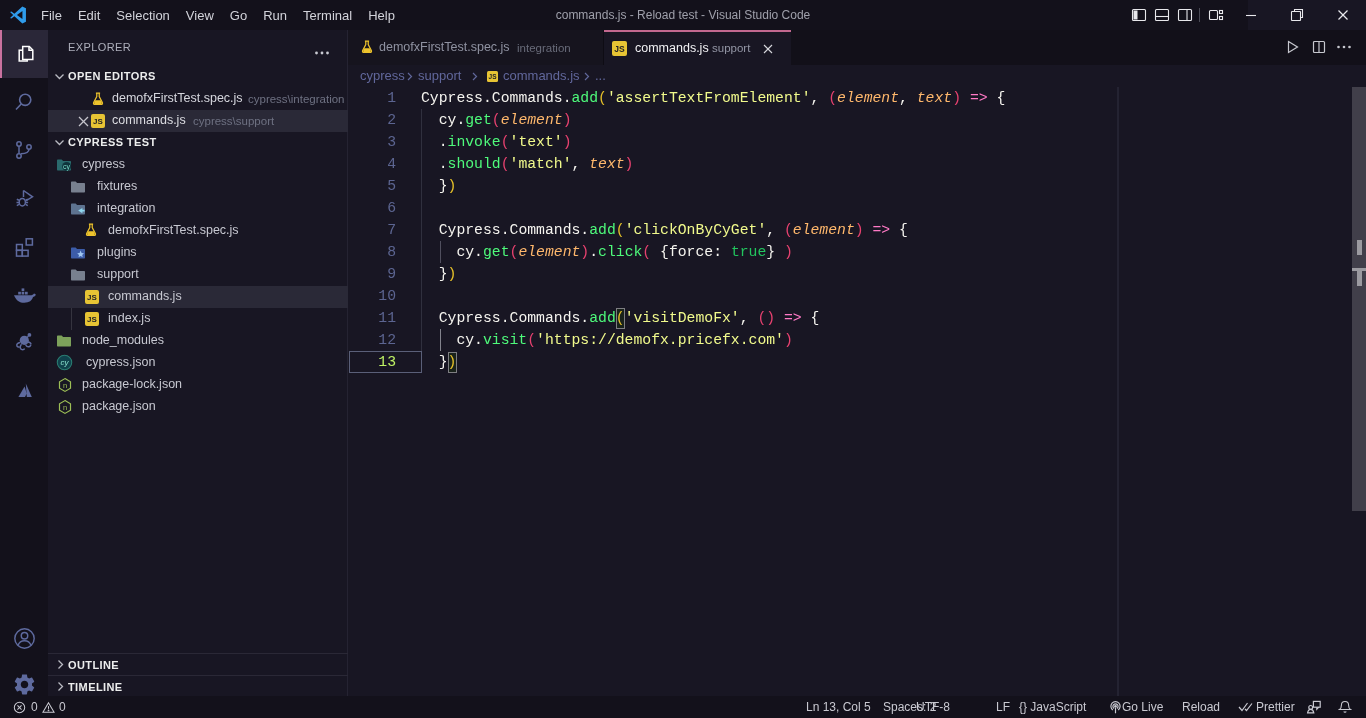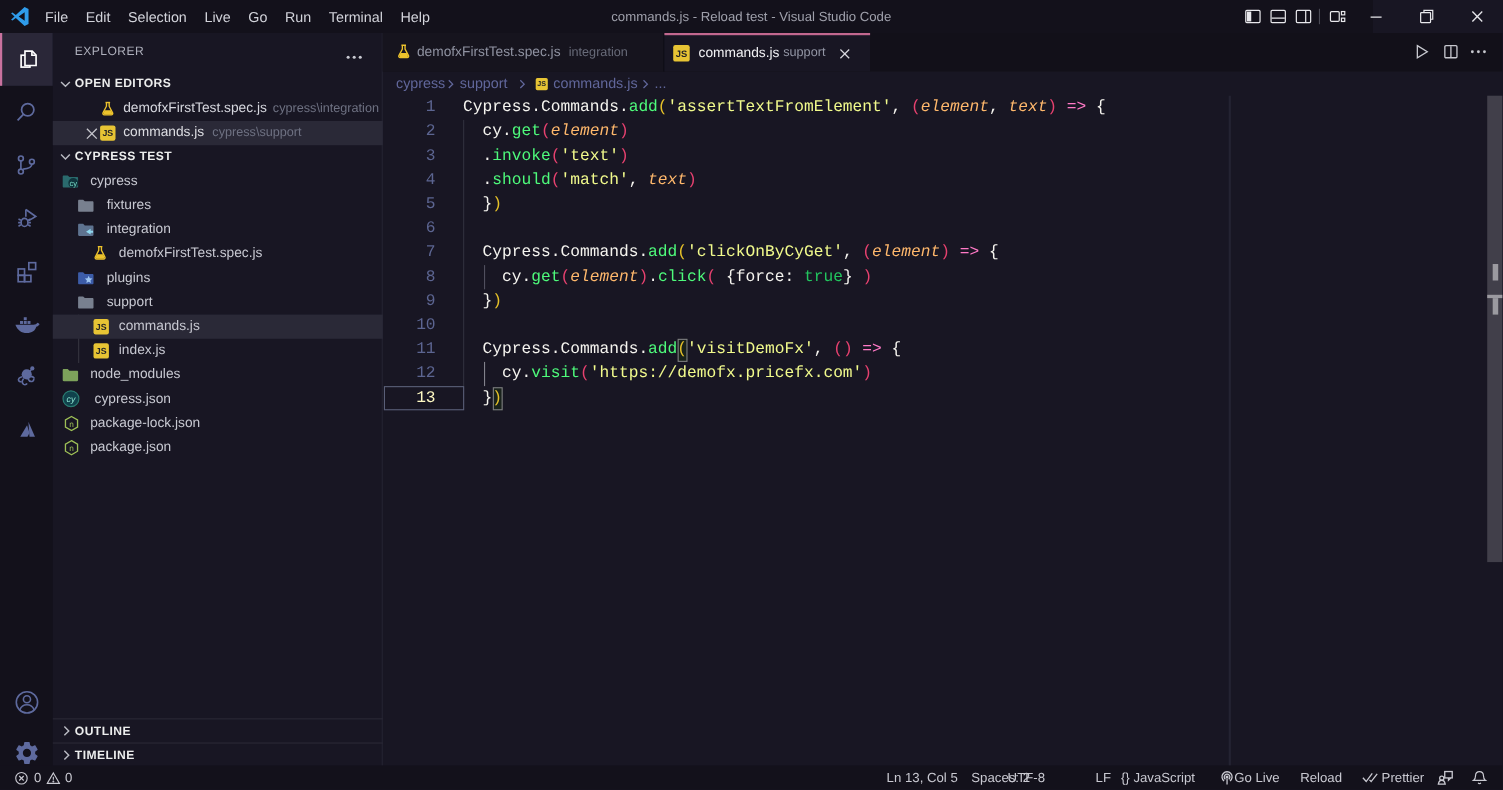--- a/index.html
+++ b/index.html
@@ -42,21 +42,21 @@
 <div class="editor"></div>
 
 <div class="titlebar">
   <svg class="abs" style="left:9px;top:6px" width="18" height="18" viewBox="0 0 24 24">
       <path fill="#2f9ceb" d="M17.8 0.6 L7.2 10.3 L3.1 7.2 L1.4 8.0 L5.6 12 L1.4 16 L3.1 16.8 L7.2 13.7 L17.8 23.4 L22.6 21.1 V2.9 Z M17.9 6.7 V17.3 L10.6 12 Z"></path>
     </svg>
   <div class="menus">
       <span>File</span>
       <span>Edit</span>
       <span>Selection</span>
-      <span>Live</span>
+      <span>View</span>
       <span>Go</span>
       <span>Run</span>
       <span>Terminal</span>
       <span>Help</span>
     </div>
   <div class="wintitle">commands.js - Reload test - Visual Studio Code</div>
 
   <svg class="abs" style="left:1131px;top:7px" width="16" height="16" viewBox="0 0 16 16" fill="none" stroke="#e8e8ec" stroke-width="1.1">
       <rect x="1.5" y="2.5" width="13" height="11" rx="1"></rect>
       <rect x="2.5" y="3.5" width="4" height="9" fill="#e8e8ec" stroke="none"></rect>
@@ -360,21 +360,21 @@
 <div class="gut" style="top:131px">3</div>
 <div class="gut" style="top:153px">4</div>
 <div class="gut" style="top:175px">5</div>
 <div class="gut" style="top:197px">6</div>
 <div class="gut" style="top:219px">7</div>
 <div class="gut" style="top:241px">8</div>
 <div class="gut" style="top:263px">9</div>
 <div class="gut" style="top:285px">10</div>
 <div class="gut" style="top:307px">11</div>
 <div class="gut" style="top:329px">12</div>
-<div class="gut" style="top:351px;color:#fef9c3">13</div>
+<div class="gut" style="top:351px;color:#bef264">13</div>
 
 <div class="cl" style="top:87px"><span class="w">Cypress</span><span class="w">.</span><span class="w">Commands</span><span class="w">.</span><span class="g">add</span><span class="gold">(</span><span class="y">'assertTextFromElement'</span><span class="w">, </span><span class="cr">(</span><span class="o">element</span><span class="w">, </span><span class="o">text</span><span class="cr">)</span><span class="w"> </span><span class="p">=&gt;</span><span class="w"> {</span></div>
 <div class="cl" style="top:109px"><span class="w">  cy</span><span class="w">.</span><span class="g">get</span><span class="cr">(</span><span class="o">element</span><span class="cr">)</span></div>
 <div class="cl" style="top:131px"><span class="w">  </span><span class="w">.</span><span class="g">invoke</span><span class="cr">(</span><span class="y">'text'</span><span class="cr">)</span></div>
 <div class="cl" style="top:153px"><span class="w">  </span><span class="w">.</span><span class="g">should</span><span class="cr">(</span><span class="y">'match'</span><span class="w">, </span><span class="o">text</span><span class="cr">)</span></div>
 <div class="cl" style="top:175px"><span class="w">  }</span><span class="gold">)</span></div>
 <div class="cl" style="top:219px"><span class="w">  Cypress</span><span class="w">.</span><span class="w">Commands</span><span class="w">.</span><span class="g">add</span><span class="gold">(</span><span class="y">'clickOnByCyGet'</span><span class="w">, </span><span class="cr">(</span><span class="o">element</span><span class="cr">)</span><span class="w"> </span><span class="p">=&gt;</span><span class="w"> {</span></div>
 <div class="cl" style="top:241px"><span class="w">    cy</span><span class="w">.</span><span class="g">get</span><span class="cr">(</span><span class="o">element</span><span class="cr">)</span><span class="w">.</span><span class="g">click</span><span class="cr">(</span><span class="w"> {force: </span><span class="pu">true</span><span class="w">} </span><span class="cr">)</span></div>
 <div class="cl" style="top:263px"><span class="w">  }</span><span class="gold">)</span></div>
 <div class="cl" style="top:307px"><span class="w">  Cypress</span><span class="w">.</span><span class="w">Commands</span><span class="w">.</span><span class="g">add</span><span class="gold">(</span><span class="y">'visitDemoFx'</span><span class="w">, </span><span class="cr">()</span><span class="w"> </span><span class="p">=&gt;</span><span class="w"> {</span></div>

